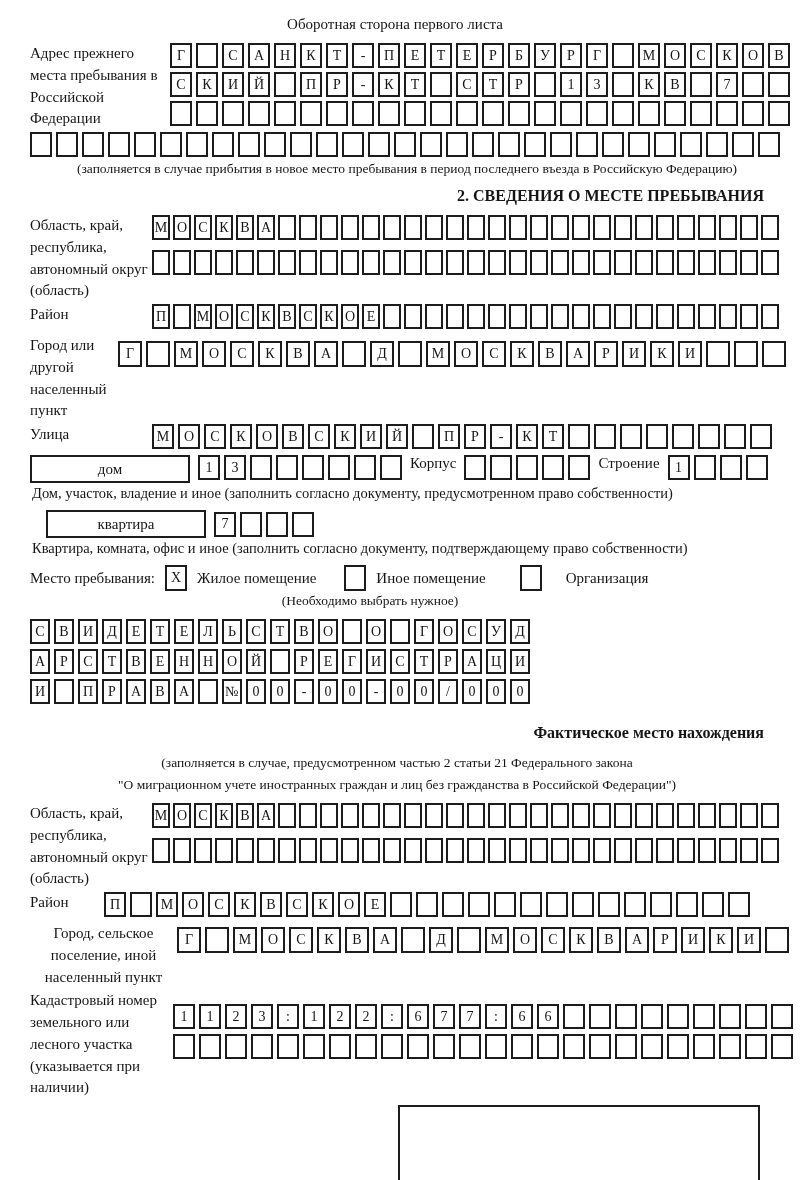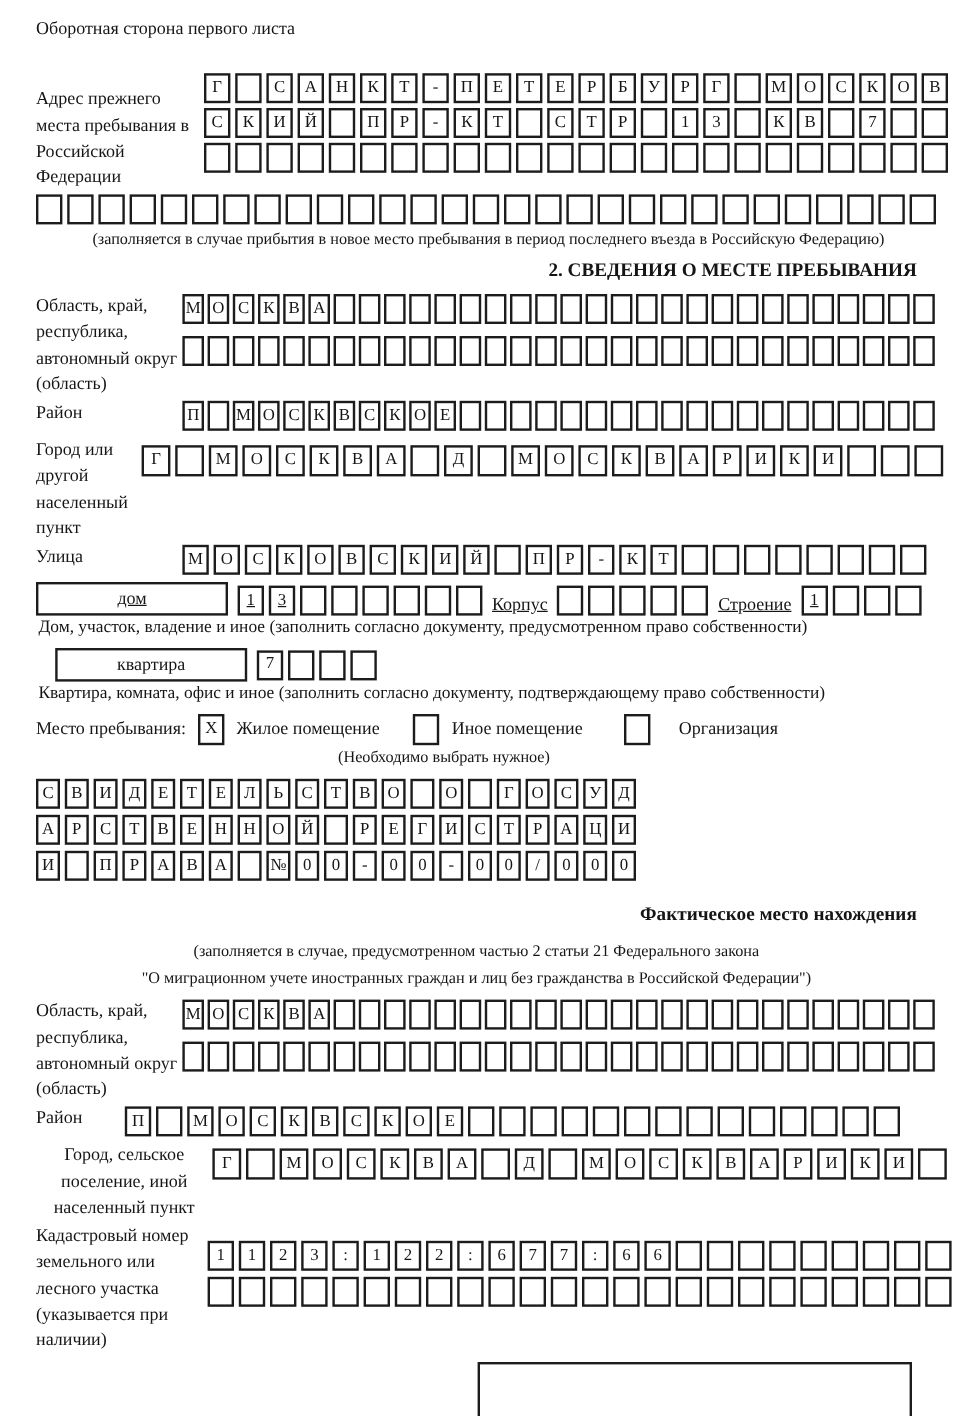--- a/index.html
+++ b/index.html
@@ -3,21 +3,21 @@
 <meta charset="utf-8">
 <style>
   * { box-sizing: border-box; margin: 0; padding: 0; }
   html,body { background:#fff; }
   body {
     width: 800px; min-height: 1180px;
     font-family: "Liberation Serif", serif;
     color: #151515;
     padding: 16px 6px 20px 30px;
   }
-  .hdr-note { text-align: left; font-size: 15px; padding-right: 34px; margin-bottom: 28px; }
+  .hdr-note { text-align: center; font-size: 15px; padding-right: 34px; margin-bottom: 10px; }
 
   .flexrow { display: flex; align-items: flex-start; }
   .label { font-size: 15px; line-height: 1.45; flex: 0 0 auto; }
 
   .cells { display: flex; margin-bottom: 4px; }
   .cell {
     display: inline-flex; align-items: center; justify-content: center;
     border: 2px solid #1c1c1c; background: #fff;
     font-size: 14px; line-height: 1; flex: 0 0 auto;
   }
@@ -49,21 +49,21 @@
 
   .mb2 { margin-bottom: 2px; } .mb6 { margin-bottom: 6px; }
   .notes { font-size: 13.5px; text-align: center; margin: 2px 30px 8px 0; line-height: 1.6; }
 </style>
 </head>
 <body>
 
 <div class="hdr-note">Оборотная сторона первого листа</div>
 
 <div class="flexrow mb2">
-  <div class="label" style="width:140px;margin-top:12px;">Адрес прежнего места пребывания в Российской Федерации</div>
+  <div class="label" style="width:140px;">Адрес прежнего места пребывания в Российской Федерации</div>
   <div>
     <div class="cells c26">
         <span class="cell">Г</span>
         <span class="cell"></span>
         <span class="cell">С</span>
         <span class="cell">А</span>
         <span class="cell">Н</span>
         <span class="cell">К</span>
         <span class="cell">Т</span>
         <span class="cell">-</span>
@@ -332,21 +332,21 @@
       <span class="cell"></span>
       <span class="cell"></span>
       <span class="cell"></span>
       <span class="cell"></span>
       <span class="cell"></span>
       <span class="cell"></span>
       <span class="cell"></span>
     </div>
 </div>
 
-<div class="flexrow mb2" style="align-items:flex-end;text-decoration:underline;">
+<div class="flexrow mb2" style="align-items:flex-start;">
   <div class="bigfield">дом</div>
   <div class="cells c26" style="margin-bottom:0;">
       <span class="cell">1</span>
       <span class="cell">3</span>
       <span class="cell"></span>
       <span class="cell"></span>
       <span class="cell"></span>
       <span class="cell"></span>
       <span class="cell"></span>
       <span class="cell"></span>

